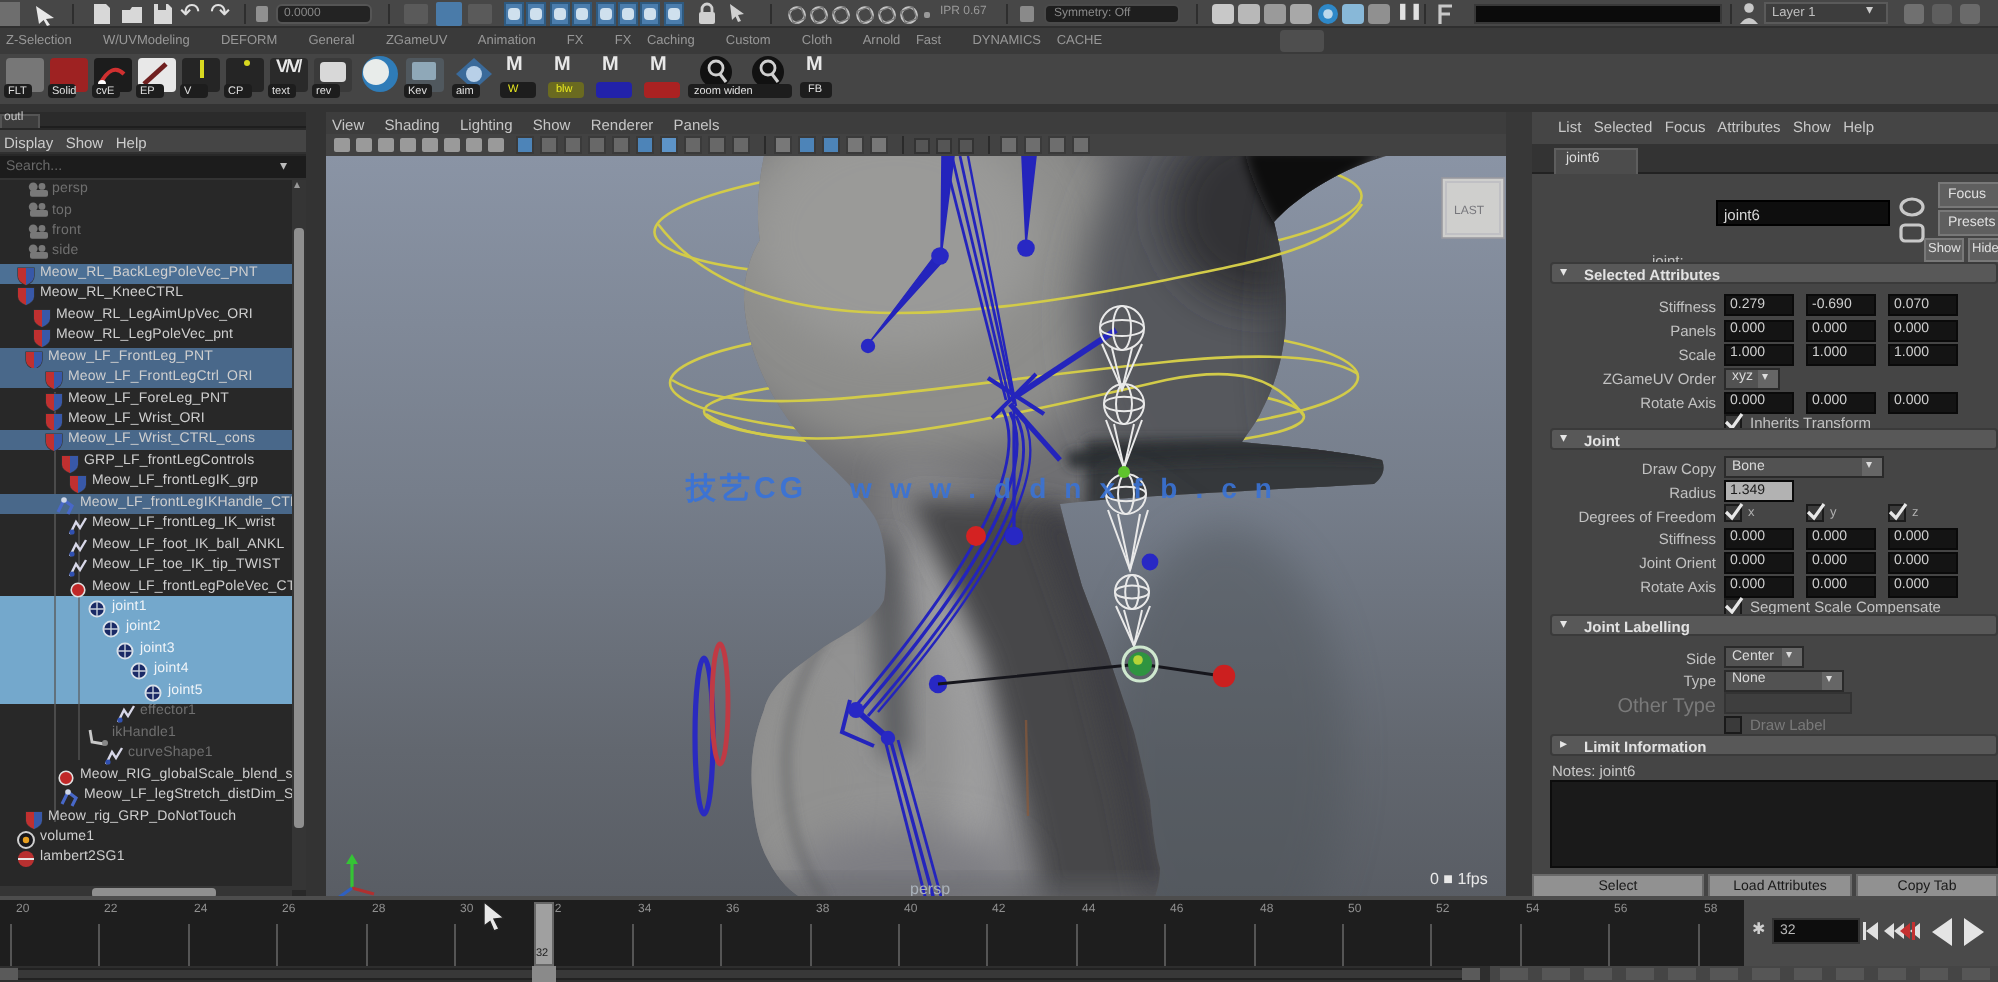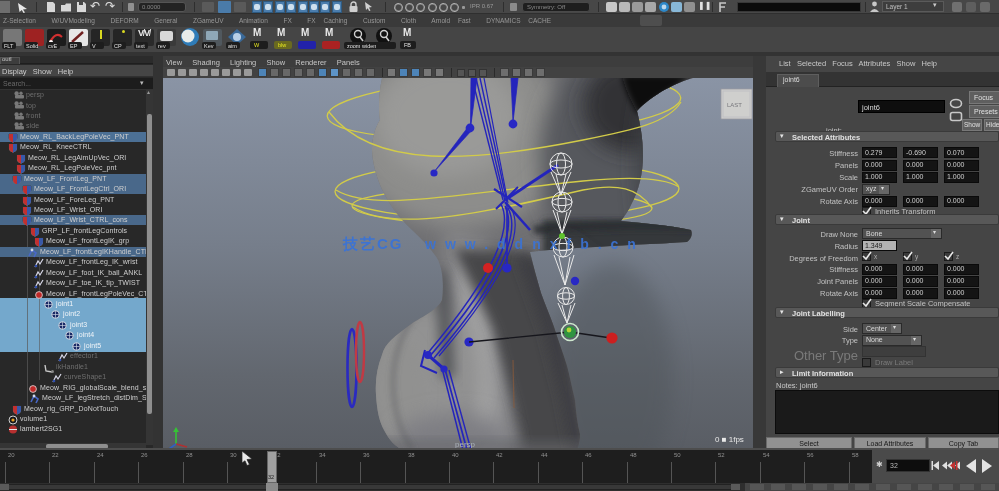--- a/index.html
+++ b/index.html
@@ -746,21 +746,21 @@
       <div class="abs" style="left:178px;top:139.5px;width:35px;height:11px;background:#141414;border:1px solid #0a0a0a;"></div>
       <div class="txt" style="left:181px;top:141.0px;font-size:7px;color:#cfcfcf;">0.000</div>
       <div class="abs" style="left:96px;top:150.5px;width:9px;height:9px;background:#3a3a3a;border:1px solid #1a1a1a;"></div>
       <svg class="abs" style="left:95px;top:148.5px" width="12" height="12" viewBox="0 0 12 12">
         <path d="M2,6 L5,9 L10,2" fill="none" stroke="#e8e8e8" stroke-width="1.6"></path>
       </svg>
       <div class="txt" style="left:109px;top:151px;font-size:7.5px;color:#c2c2c2;">Inherits Transform</div>
       <div class="abs" style="left:9px;top:158px;width:224px;height:11px;background:#585858;border-radius:2px;border:1px solid #3a3a3a;"></div>
       <div class="txt" style="left:14px;top:159px;font-size:7px;color:#e6e6e6;">▾</div>
       <div class="txt" style="left:26px;top:159.5px;font-size:7.5px;font-weight:bold;color:#e2e2e2;">Joint</div>
-      <div class="txt" style="left:0px;top:173.5px;width:92px;text-align:right;font-size:7.5px;color:#c2c2c2;">Draw None</div>
+      <div class="txt" style="left:0px;top:173.5px;width:92px;text-align:right;font-size:7.5px;color:#c2c2c2;">Draw Copy</div>
       <div class="abs" style="left:96px;top:172px;width:80px;height:11px;background:#525252;border:1px solid #2a2a2a;"></div>
       <div class="txt" style="left:100px;top:173.5px;font-size:7px;color:#dadada;">Bone</div>
       <div class="abs" style="left:165px;top:173px;width:10px;height:9px;background:#666;"></div>
       <div class="txt" style="left:167px;top:172px;font-size:6px;color:#ddd;">▾</div>
       <div class="txt" style="left:0px;top:185.5px;width:92px;text-align:right;font-size:7.5px;color:#c2c2c2;">Radius</div>
       <div class="abs" style="left:96px;top:184px;width:35px;height:11px;background:#b2b2b2;border:1px solid #0a0a0a;"></div>
       <div class="txt" style="left:99px;top:185.5px;font-size:7px;color:#1a1a1a;">1.349</div>
       <div class="txt" style="left:0px;top:197.5px;width:92px;text-align:right;font-size:7.5px;color:#c2c2c2;">Degrees of Freedom</div>
       <div class="abs" style="left:96px;top:196px;width:9px;height:9px;background:#3a3a3a;border:1px solid #1a1a1a;"></div>
       <svg class="abs" style="left:95px;top:194px" width="12" height="12" viewBox="0 0 12 12">
@@ -777,21 +777,21 @@
       <div class="txt" style="left:108px;top:197px;font-size:6.5px;color:#b0b0b0;">x</div>
       <div class="txt" style="left:149px;top:197px;font-size:6.5px;color:#b0b0b0;">y</div>
       <div class="txt" style="left:190px;top:197px;font-size:6.5px;color:#b0b0b0;">z</div>
       <div class="txt" style="left:0px;top:209.0px;width:92px;text-align:right;font-size:7.5px;color:#c2c2c2;">Stiffness</div>
       <div class="abs" style="left:96px;top:207.5px;width:35px;height:11px;background:#141414;border:1px solid #0a0a0a;"></div>
       <div class="txt" style="left:99px;top:209.0px;font-size:7px;color:#cfcfcf;">0.000</div>
       <div class="abs" style="left:137px;top:207.5px;width:35px;height:11px;background:#141414;border:1px solid #0a0a0a;"></div>
       <div class="txt" style="left:140px;top:209.0px;font-size:7px;color:#cfcfcf;">0.000</div>
       <div class="abs" style="left:178px;top:207.5px;width:35px;height:11px;background:#141414;border:1px solid #0a0a0a;"></div>
       <div class="txt" style="left:181px;top:209.0px;font-size:7px;color:#cfcfcf;">0.000</div>
-      <div class="txt" style="left:0px;top:221.0px;width:92px;text-align:right;font-size:7.5px;color:#c2c2c2;">Joint Panels</div>
+      <div class="txt" style="left:0px;top:221.0px;width:92px;text-align:right;font-size:7.5px;color:#c2c2c2;">Joint Orient</div>
       <div class="abs" style="left:96px;top:219.5px;width:35px;height:11px;background:#141414;border:1px solid #0a0a0a;"></div>
       <div class="txt" style="left:99px;top:221.0px;font-size:7px;color:#cfcfcf;">0.000</div>
       <div class="abs" style="left:137px;top:219.5px;width:35px;height:11px;background:#141414;border:1px solid #0a0a0a;"></div>
       <div class="txt" style="left:140px;top:221.0px;font-size:7px;color:#cfcfcf;">0.000</div>
       <div class="abs" style="left:178px;top:219.5px;width:35px;height:11px;background:#141414;border:1px solid #0a0a0a;"></div>
       <div class="txt" style="left:181px;top:221.0px;font-size:7px;color:#cfcfcf;">0.000</div>
       <div class="txt" style="left:0px;top:233.0px;width:92px;text-align:right;font-size:7.5px;color:#c2c2c2;">Rotate Axis</div>
       <div class="abs" style="left:96px;top:231.5px;width:35px;height:11px;background:#141414;border:1px solid #0a0a0a;"></div>
       <div class="txt" style="left:99px;top:233.0px;font-size:7px;color:#cfcfcf;">0.000</div>
       <div class="abs" style="left:137px;top:231.5px;width:35px;height:11px;background:#141414;border:1px solid #0a0a0a;"></div>
@@ -809,21 +809,21 @@
       <div class="txt" style="left:0px;top:268.5px;width:92px;text-align:right;font-size:7.5px;color:#c2c2c2;">Side</div>
       <div class="abs" style="left:96px;top:267px;width:40px;height:11px;background:#525252;border:1px solid #2a2a2a;"></div>
       <div class="txt" style="left:100px;top:268.5px;font-size:7px;color:#dadada;">Center</div>
       <div class="abs" style="left:125px;top:268px;width:10px;height:9px;background:#666;"></div>
       <div class="txt" style="left:127px;top:267px;font-size:6px;color:#ddd;">▾</div>
       <div class="txt" style="left:0px;top:280.0px;width:92px;text-align:right;font-size:7.5px;color:#c2c2c2;">Type</div>
       <div class="abs" style="left:96px;top:278.5px;width:60px;height:11px;background:#525252;border:1px solid #2a2a2a;"></div>
       <div class="txt" style="left:100px;top:280.0px;font-size:7px;color:#dadada;">None</div>
       <div class="abs" style="left:145px;top:279.5px;width:10px;height:9px;background:#666;"></div>
       <div class="txt" style="left:147px;top:278.5px;font-size:6px;color:#ddd;">▾</div>
-      <div class="txt" style="left:0px;top:291.5px;width:92px;text-align:right;font-size:13px;color:#7a7a7a;">Other Type</div>
+      <div class="txt" style="left:0px;top:291.5px;width:92px;text-align:right;font-size:10px;color:#7a7a7a;">Other Type</div>
       <div class="abs" style="left:96px;top:290px;width:64px;height:11px;background:#3e3e3e;border:1px solid #333;"></div>
       <div class="abs" style="left:96px;top:301.5px;width:9px;height:9px;background:#3a3a3a;border:1px solid #1a1a1a;"></div>
       <div class="txt" style="left:109px;top:302px;font-size:7.5px;color:#7a7a7a;">Draw Label</div>
       <div class="abs" style="left:9px;top:311px;width:224px;height:11px;background:#585858;border-radius:2px;border:1px solid #3a3a3a;"></div>
       <div class="txt" style="left:14px;top:312px;font-size:7px;color:#e6e6e6;">▸</div>
       <div class="txt" style="left:26px;top:312.5px;font-size:7.5px;font-weight:bold;color:#e2e2e2;">Limit Information</div>
       <div class="txt" style="left:10px;top:325px;font-size:7.5px;color:#c8c8c8;">Notes: joint6</div>
       <div class="abs" style="left:9px;top:334px;width:224px;height:44px;background:#1a1a1a;border:1px solid #0c0c0c;"></div>
       <div class="abs" style="left:0px;top:381px;width:86px;height:13px;background:#919191;border:1px solid #6a6a6a;"></div>
       <div class="txt" style="left:0px;top:383.5px;width:86px;text-align:center;font-size:7px;color:#181818;">Select</div>

